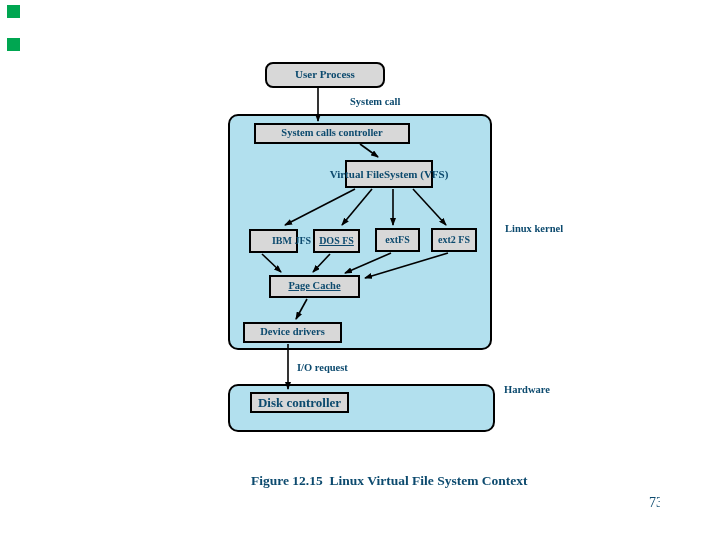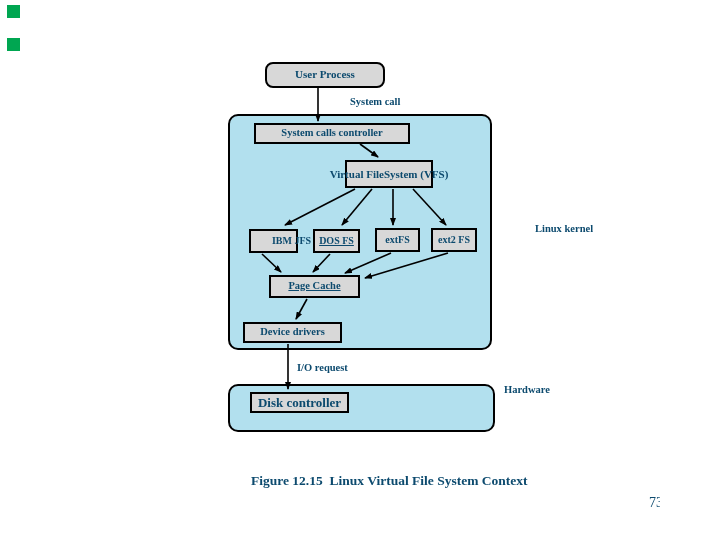--- a/index.html
+++ b/index.html
@@ -20,21 +20,21 @@
   .n-vfs{left:345px;top:160px;width:88px;height:28px;font-size:11px;line-height:13px;flex-direction:row;}
   .n-ibmjfs{left:249px;top:229px;width:49px;height:24px;font-size:10px;padding-left:36px;}
   .n-dosfs{left:313px;top:229px;width:47px;height:24px;font-size:10px;text-decoration:underline;}
   .n-extfs{left:375px;top:228px;width:45px;height:24px;font-size:10px;}
   .n-ext2fs{left:431px;top:228px;width:46px;height:24px;font-size:10px;}
   .n-pagecache{left:269px;top:275px;width:91px;height:23px;font-size:10.5px;text-decoration:underline;}
   .n-devdrv{left:243px;top:322px;width:99px;height:21px;font-size:10.5px;}
   .n-diskctl{left:250px;top:392px;width:99px;height:21px;font-size:13px;}
   .lbl{position:absolute;font-weight:bold;font-size:10.5px;white-space:nowrap;z-index:4;}
   .lbl-system-call{left:334px;top:96px;margin-left:16px;}
-  .lbl-linux-kernel{left:505px;top:223px;margin-left:30px;}
+  .lbl-linux-kernel{left:505px;top:223px;}
   .lbl-io-request{left:297px;top:362px;}
   .lbl-hardware{left:504px;top:384px;}
   .caption{position:absolute;left:251px;top:473px;font-weight:bold;font-size:13.5px;white-space:pre;z-index:4;}
   .pagenum{position:absolute;left:643px;top:495px;font-size:14px;z-index:4;margin-left:6px;}
 </style>
 </head>
 <body>
 
 <div class="slide">
 

